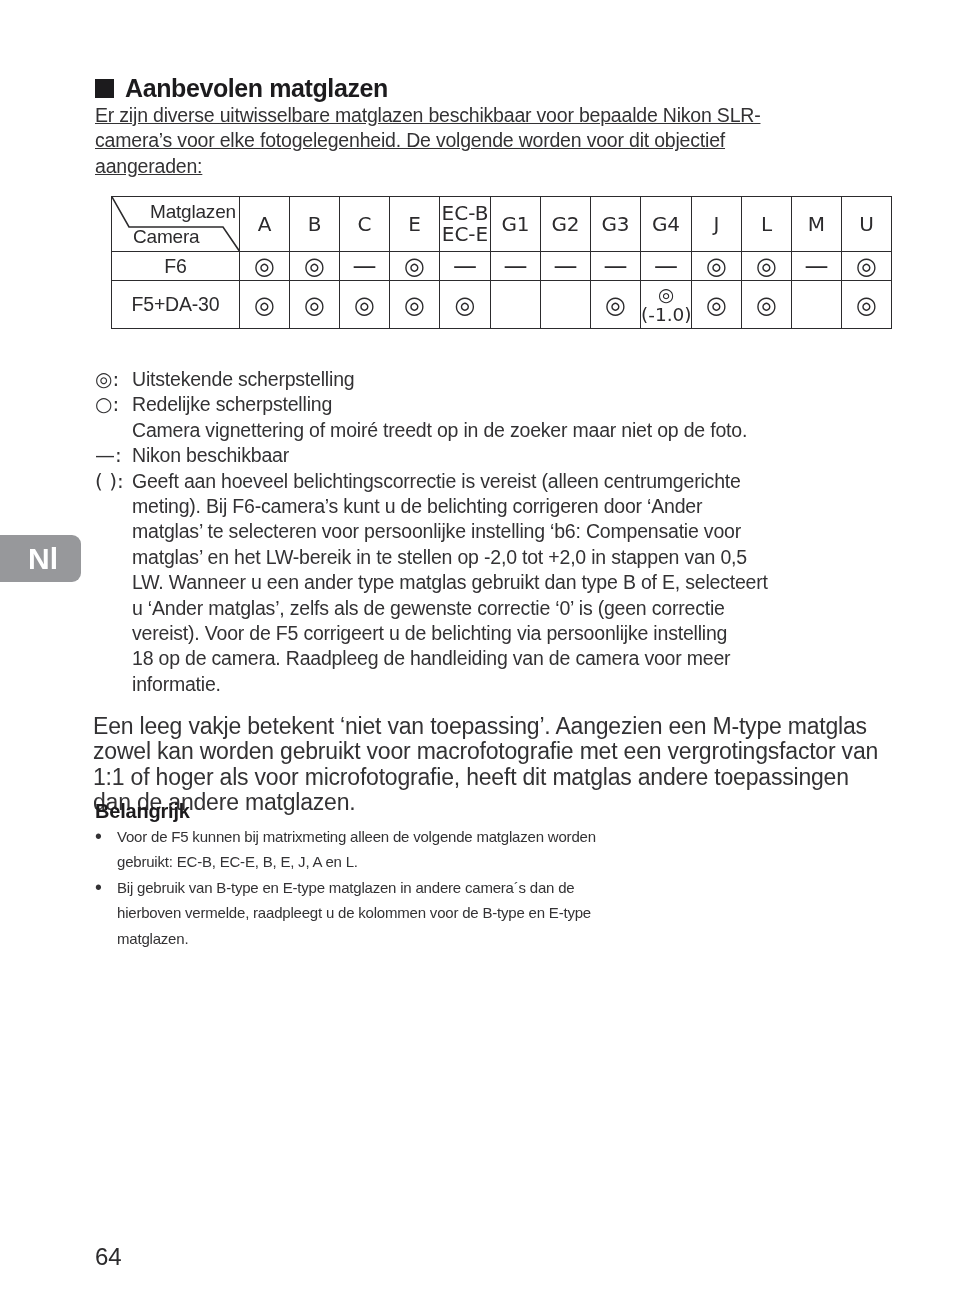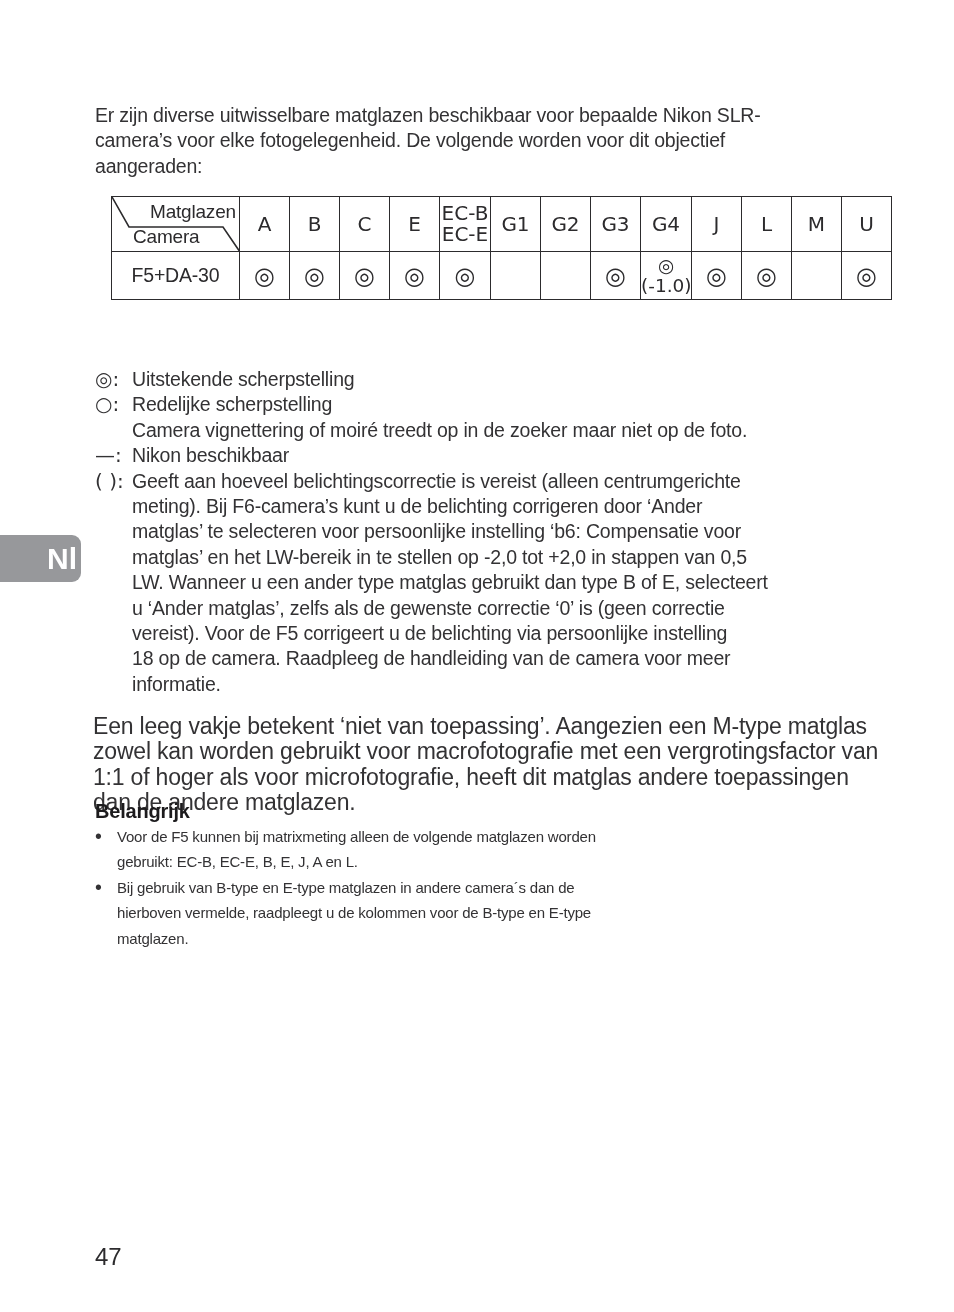--- a/index.html
+++ b/index.html
@@ -25,21 +25,21 @@
     display: inline-block; margin-right: 11px; flex: 0 0 auto;
   }
   .title {
     margin: 0; font-size: 25px; font-weight: bold; color: #1c1b1d;
     letter-spacing: -0.4px;
   }
 
   
   .intro {
     position: absolute; left: 95px; top: 103px; width: 800px;
-    margin: 0; font-size: 19.5px; line-height: 25.4px;
+    margin: 0; font-size: 19.5px; line-height: 25.4px; text-decoration: underline;
   }
 
   
   .screen-table {
     position: absolute; left: 111px; top: 196px;
     border-collapse: collapse; table-layout: fixed; width: 780px;
     color: #2c2b2d;
   }
   .screen-table th, .screen-table td {
     border: 1.5px solid #2c2b2d;
@@ -84,38 +84,42 @@
   .b-item { display: flex; align-items: flex-start; }
   .b-dot { flex: 0 0 22px; font-size: 19.5px; line-height: 25.4px; }
   .b-txt { flex: 1; font-size: 15px; line-height: 25.4px; }
 
   
   .lang-tab {
     position: absolute; left: 0; top: 535px; width: 81px; height: 47px;
     background: #97989B; border-radius: 0 9px 9px 0;
     color: #ffffff; font-size: 30px; font-weight: bold;
     display: flex; align-items: center; justify-content: flex-end;
-    padding-right: 4px; box-sizing: border-box; letter-spacing: 0;
+    padding-right: 23px; box-sizing: border-box; letter-spacing: 0;
   }
 
   
   .page-num {
     position: absolute; left: 95px; top: 1243px;
     font-size: 24px; color: #2c2b2d; letter-spacing: 0;
   }
 
   
   .cell, .col-h { font-family: "DejaVu Sans", sans-serif; letter-spacing: 0; }
   .row-h { font-family: "Liberation Sans", sans-serif; }
 </style>
 </head>
 <body>
 
 <div class="page">
 
+  <div class="title-row">
+    <span class="sq"></span>
+    <h1 class="title">Aanbevolen matglazen</h1>
+  </div>
 
   <p class="intro ml">Er zijn diverse uitwisselbare matglazen beschikbaar voor bepaalde Nikon SLR-
 camera’s voor elke fotogelegenheid. De volgende worden voor dit objectief
 aangeraden:</p>
 
   <table class="screen-table">
     <colgroup>
       <col style="width:128px">
       <col style="width:50px">
         <col style="width:50px">
@@ -148,20 +152,36 @@
 EC-E</th>
       <th class="col-h">G1</th>
       <th class="col-h">G2</th>
       <th class="col-h">G3</th>
       <th class="col-h">G4</th>
       <th class="col-h">J</th>
       <th class="col-h">L</th>
       <th class="col-h">M</th>
       <th class="col-h">U</th>
     </tr>
+    <tr class="r1">
+      <th class="row-h">F6</th>
+      <td class="cell">◎</td>
+      <td class="cell">◎</td>
+      <td class="cell">—</td>
+      <td class="cell">◎</td>
+      <td class="cell">—</td>
+      <td class="cell">—</td>
+      <td class="cell">—</td>
+      <td class="cell">—</td>
+      <td class="cell">—</td>
+      <td class="cell">◎</td>
+      <td class="cell">◎</td>
+      <td class="cell">—</td>
+      <td class="cell">◎</td>
+    </tr>
     <tr class="r3">
       <th class="row-h">F5+DA-30</th>
       <td class="cell">◎</td>
       <td class="cell">◎</td>
       <td class="cell">◎</td>
       <td class="cell">◎</td>
       <td class="cell">◎</td>
       <td class="cell"></td>
       <td class="cell"></td>
       <td class="cell">◎</td>
@@ -219,15 +239,15 @@
     <div class="b-item">
       <span class="b-dot">•</span>
       <div class="b-txt ml">Bij gebruik van B-type en E-type matglazen in andere camera´s dan de
 hierboven vermelde, raadpleegt u de kolommen voor de B-type en E-type
 matglazen.</div>
     </div>
   </div>
 
   <div class="lang-tab">Nl</div>
 
-  <div class="page-num">47</div>
+  <div class="page-num">64</div>
 
 </div>
 
 </body></html>

